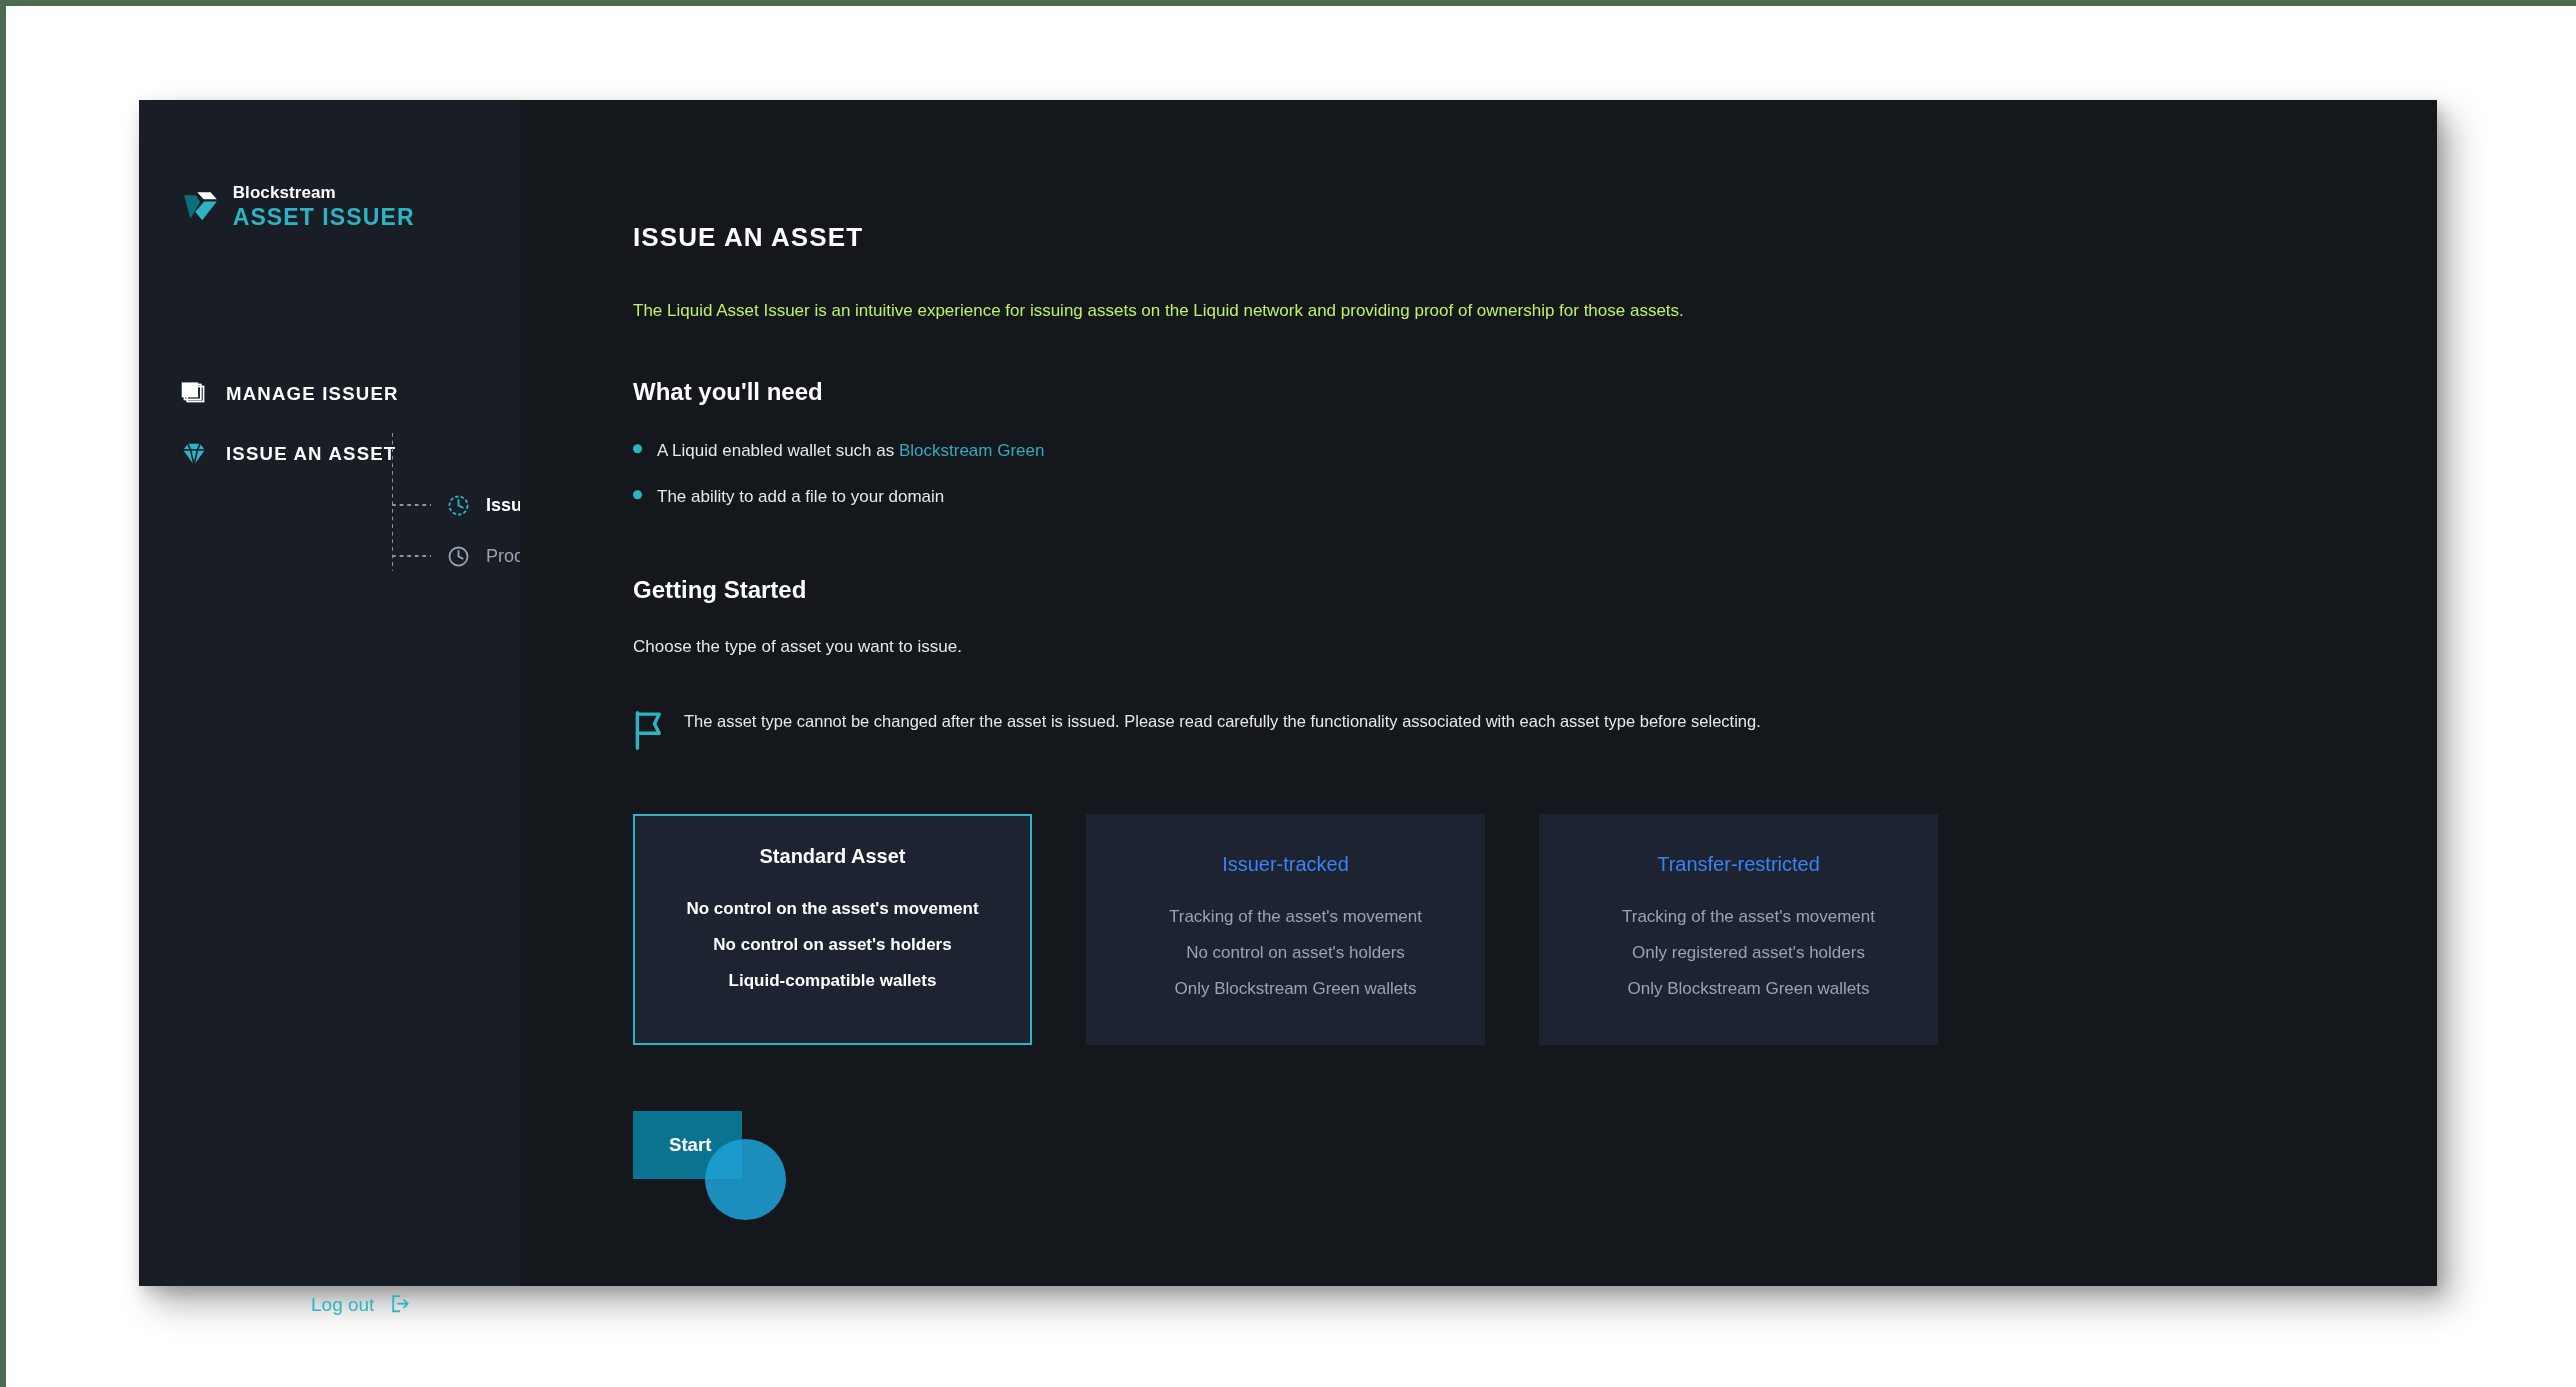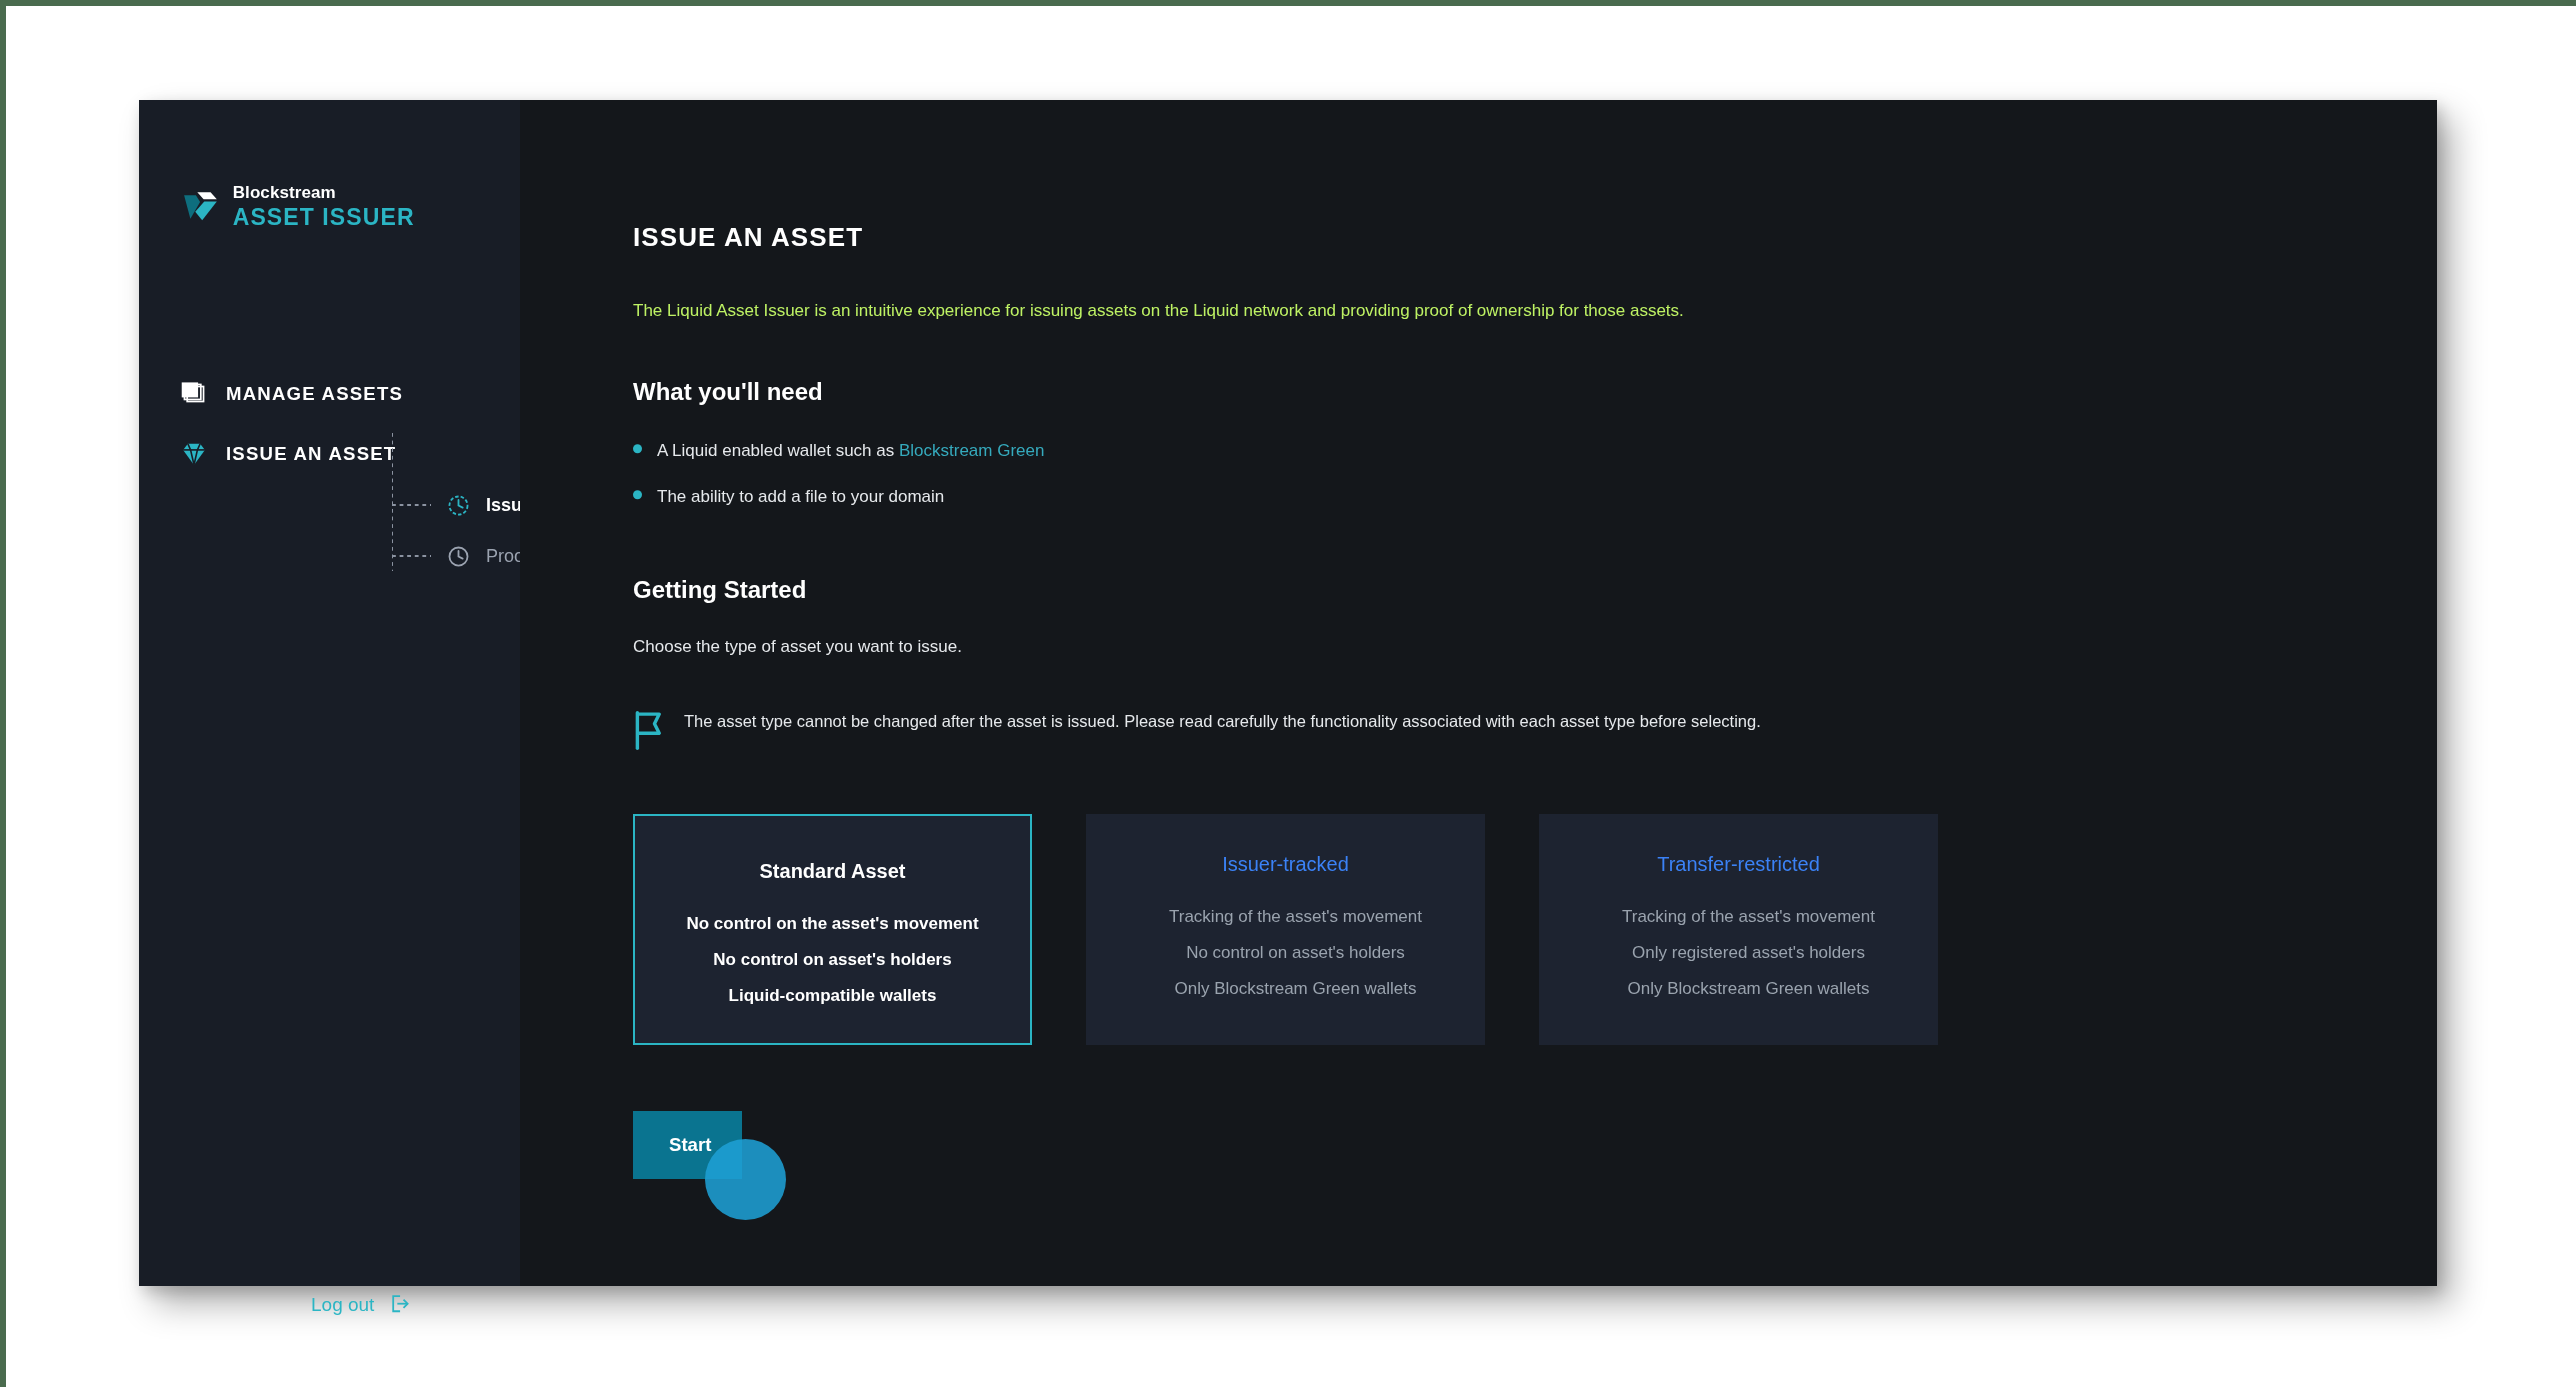--- a/index.html
+++ b/index.html
@@ -146,21 +146,21 @@
 
   
   .cards { display:flex; gap:54px; margin-bottom:66px; }
   .card {
     width:399px; height:231px;
     background:#1d2330;
     display:flex; flex-direction:column; align-items:center;
     padding-top:39px;
     cursor:pointer;
   }
-  .card.selected { border:2.1px solid var(--teal); padding-top:44px; }
+  .card.selected { border:2.1px solid var(--teal); padding-top:29px; }
   .card .c-title { font-size:20px; margin-bottom:32px; }
   .card.selected .c-title { color:#ffffff; font-weight:bold; }
   .card:not(.selected) .c-title { color:#3b82f6; }
   .card .c-line { font-size:17px; line-height:1.0; margin-bottom:19px; }
   .card.selected .c-line { color:#ffffff; font-weight:bold; }
   .card:not(.selected) .c-line { color:#9aa3ae;margin-left:20px; }
 
   
   #start-wrap { position:relative; width:110px; }
   #start-button {
@@ -202,21 +202,21 @@
       </div>
 
       <div class="nav-item" id="nav-manage">
         <span class="nav-icon">
           <svg viewBox="0 0 44 44" width="30" height="30">
             <rect x="12" y="11" width="24" height="22" fill="none" stroke="#ffffff" stroke-width="2.5"></rect>
             <rect x="8" y="8" width="24" height="22" fill="none" stroke="#ffffff" stroke-width="2.5"></rect>
             <rect x="4" y="5" width="24" height="22" fill="#ffffff"></rect>
           </svg>
         </span>
-        <span class="nav-label">MANAGE ASSETS</span>
+        <span class="nav-label">MANAGE ISSUER</span>
       </div>
 
       <div class="nav-item" id="nav-issue">
         <span class="nav-icon">
           <svg viewBox="0 0 44 44" width="30" height="30">
             <polygon points="6,16 13,7 31,7 38,16 22,38" fill="#2bb5c4"></polygon>
             <polyline points="6,16 38,16" stroke="#181d26" stroke-width="2.4" fill="none"></polyline>
             <polyline points="13,7 17,16 22,38 27,16 31,7" stroke="#181d26" stroke-width="2.4" fill="none"></polyline>
           </svg>
         </span>

